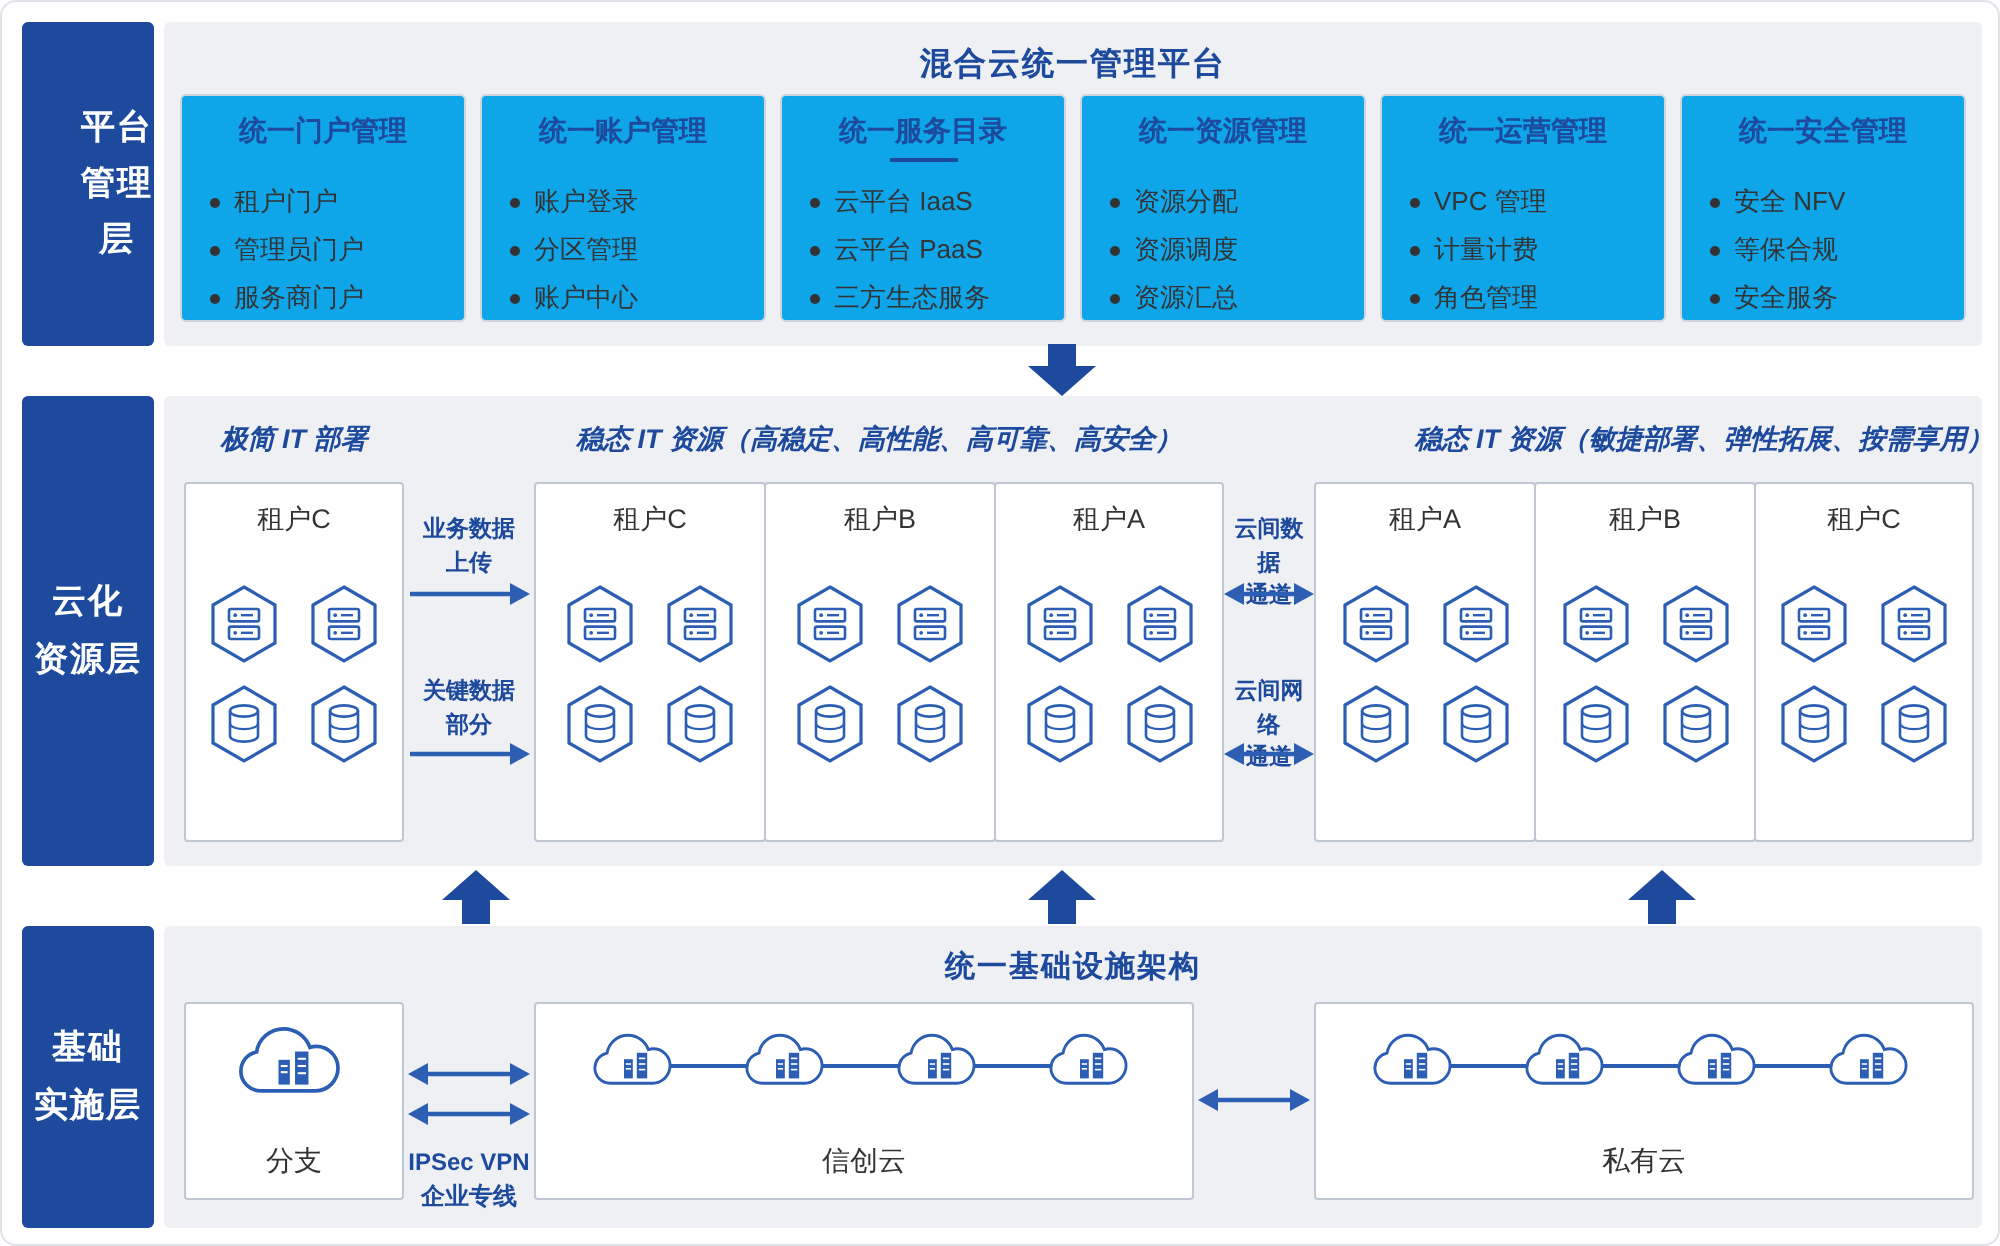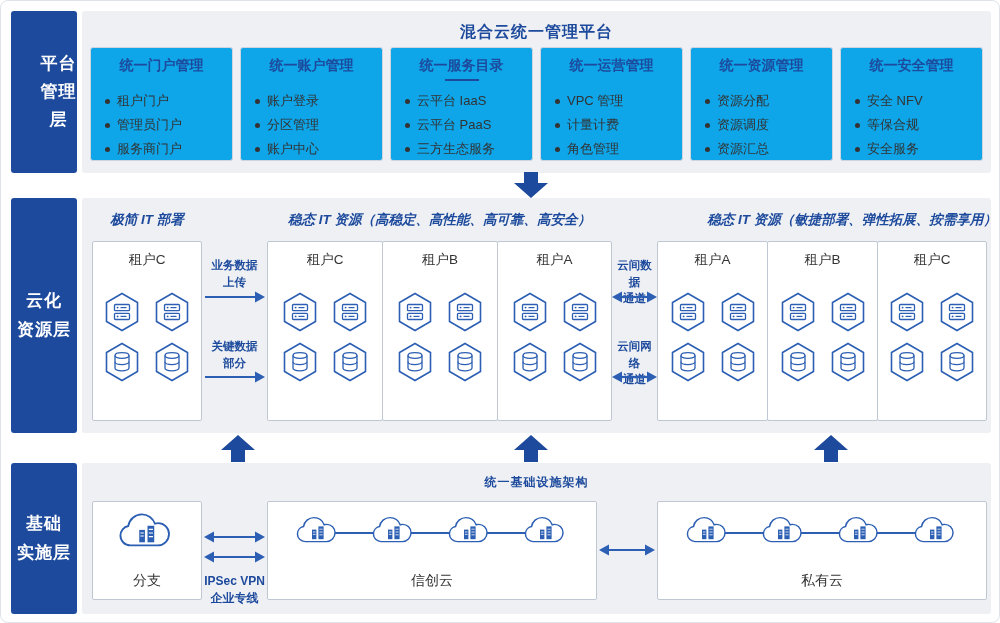--- a/index.html
+++ b/index.html
@@ -40,21 +40,21 @@
   .hex-grid{ position:absolute; top:50px; left:0; right:0;
     display:grid; grid-template-columns:repeat(2,36px); justify-content:center;
     column-gap:14px; row-gap:10px; }
   .flow-cluster{ position:absolute; top:43px; height:180px; }
   .flow-label{ position:absolute; left:0; right:0; text-align:center; color:#1d4a9c;
     font-size:11.5px; line-height:1.45; font-weight:bold; }
   .flow-arrow{ position:absolute; }
 
   
   .infra-title{ position:absolute; left:0; right:0; top:11px; text-align:center;
-    color:#1d4a9c; font-weight:bold; font-size:12px; letter-spacing:1px; }
+    color:#1d4a9c; font-weight:bold; font-size:15px; letter-spacing:1px; }
   .infra-box{ position:absolute; top:38px; height:99px; background:#fff;
     border:1px solid #bfc7d2; border-radius:2px; }
   .infra-box-label{ position:absolute; bottom:9px; left:0; right:0; text-align:center;
     font-size:14px; color:#333; }
   .branch-cloud{ display:block; margin:9px auto 0; }
   .cloud-row{ position:absolute; top:13px; left:0; right:0; display:flex;
     justify-content:center; gap:28px; }
   .cloud-line{ position:absolute; top:30px; left:45px; right:45px; height:2px; background:#2c5fb3; }
   .cloud-row svg{ position:relative; }
 
@@ -152,51 +152,51 @@
               <span>云平台 PaaS</span>
             </div>
           <div class="pm-item">
               <span class="bullet"></span>
               <span>三方生态服务</span>
             </div>
         </div>
       </div>
 
       <div class="pm-box">
+        <div class="pm-box-title">统一资源管理</div>
+        <div class="pm-items">
+          <div class="pm-item">
+              <span class="bullet"></span>
+              <span>资源分配</span>
+            </div>
+          <div class="pm-item">
+              <span class="bullet"></span>
+              <span>资源调度</span>
+            </div>
+          <div class="pm-item">
+              <span class="bullet"></span>
+              <span>资源汇总</span>
+            </div>
+        </div>
+      </div>
+
+      <div class="pm-box">
         <div class="pm-box-title">统一运营管理</div>
         <div class="pm-items">
           <div class="pm-item">
               <span class="bullet"></span>
               <span>VPC 管理</span>
             </div>
           <div class="pm-item">
               <span class="bullet"></span>
               <span>计量计费</span>
             </div>
           <div class="pm-item">
               <span class="bullet"></span>
               <span>角色管理</span>
-            </div>
-        </div>
-      </div>
-
-      <div class="pm-box">
-        <div class="pm-box-title">统一资源管理</div>
-        <div class="pm-items">
-          <div class="pm-item">
-              <span class="bullet"></span>
-              <span>资源分配</span>
-            </div>
-          <div class="pm-item">
-              <span class="bullet"></span>
-              <span>资源调度</span>
-            </div>
-          <div class="pm-item">
-              <span class="bullet"></span>
-              <span>资源汇总</span>
             </div>
         </div>
       </div>
 
       <div class="pm-box">
         <div class="pm-box-title">统一安全管理</div>
         <div class="pm-items">
           <div class="pm-item">
               <span class="bullet"></span>
               <span>安全 NFV</span>

